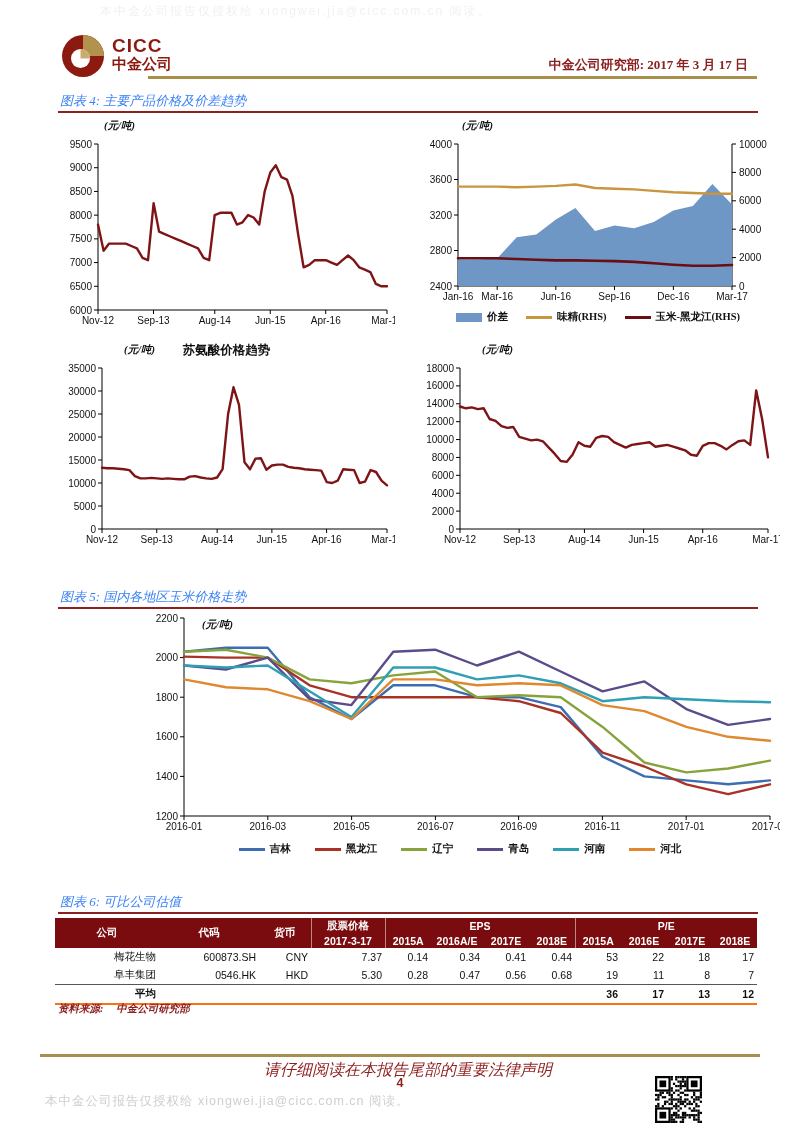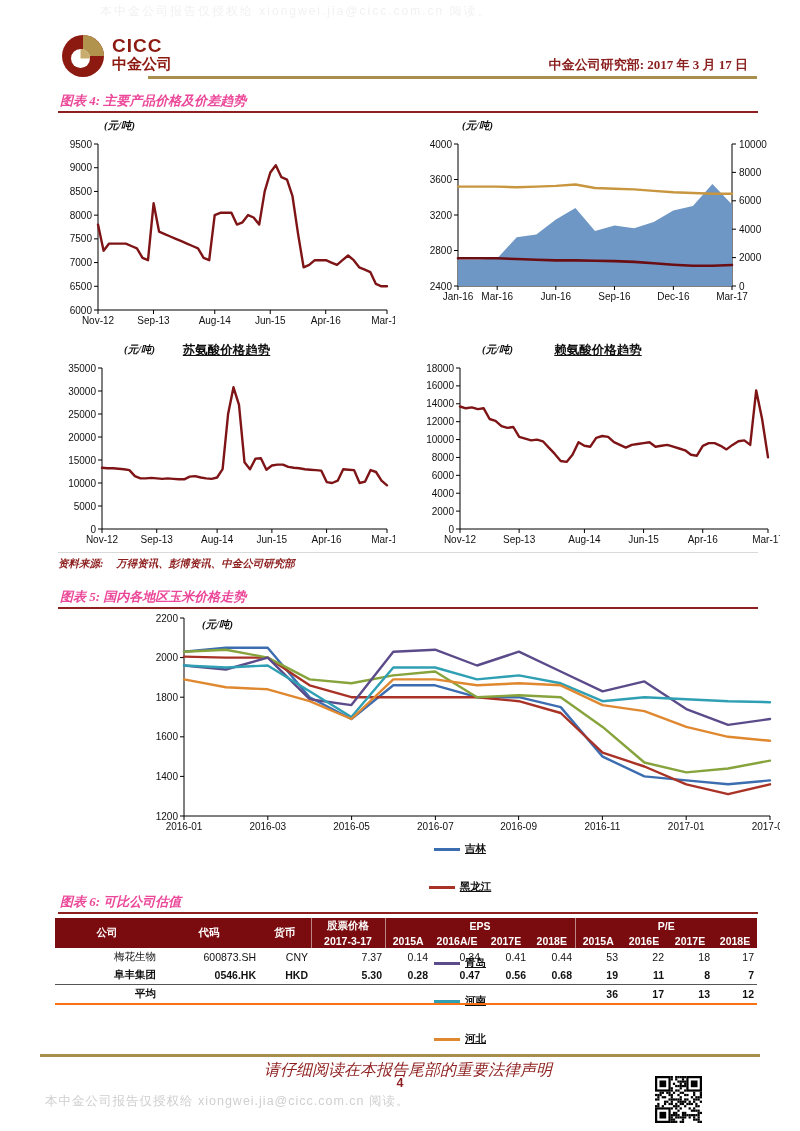--- a/index.html
+++ b/index.html
@@ -9,50 +9,50 @@
 
   
   .logo-text{position:absolute;left:112px;top:36px;color:#8C1A11;line-height:1.05;}
   .logo-text .en{font-weight:bold;font-size:19px;letter-spacing:1px;}
   .logo-text .cn{font-weight:bold;font-size:15px;}
   .hdr-right{position:absolute;right:43px;top:56px;color:#8B2020;
              font-family:"Liberation Serif","DejaVu Serif",serif;font-weight:bold;font-size:13px;}
   .gold-rule{position:absolute;background:#A98F4E;}
 
   
-  .fig-title{position:absolute;left:60px;color:#ec4899;font-family:"Liberation Serif","DejaVu Serif",serif;
-             font-style:italic;font-weight:bold;font-size:13px;}
+  .fig-title{position:absolute;left:60px;color:#3b82f6;font-family:"Liberation Serif","DejaVu Serif",serif;
+             font-style:italic;font-weight:normal;font-size:13px;}
   .fig-rule{position:absolute;left:58px;width:700px;height:2px;background:#8E1F1F;}
   .source{position:absolute;left:58px;width:700px;border-top:1px solid #d9d9d9;padding-top:4px;
           color:#8E1F1F;font-family:"Liberation Serif","DejaVu Serif",serif;font-style:italic;
           font-weight:bold;font-size:10.5px;}
   .source .lbl{margin-right:10px;}
 
   
-  .chart{position:absolute;text-decoration:underline;}
+  .chart{position:absolute;}
   .chart-head{position:relative;height:20px;}
   .chart-head .ctitle{display:block;text-align:center;font-family:"Liberation Serif","DejaVu Serif",serif;
                       font-weight:bold;font-size:12.5px;color:#111;}
   .chart-head .unit{position:absolute;left:46px;top:1px;font-family:"Liberation Serif","DejaVu Serif",serif;
                     font-style:italic;font-weight:bold;font-size:10.5px;color:#111;}
   svg text{font-family:"Liberation Sans","DejaVu Sans",sans-serif;font-size:10px;fill:#111;}
   .legend{display:flex;justify-content:center;align-items:center;gap:18px;
           font-family:"Liberation Serif","DejaVu Serif",serif;font-weight:bold;font-size:10.5px;color:#111;}
   .sw-area{width:26px;height:9px;display:inline-block;margin-right:5px;vertical-align:middle;}
   .sw-line{width:26px;height:3px;display:inline-block;margin-right:5px;vertical-align:middle;}
   .lg-item{white-space:nowrap;}
   .unit-in{position:absolute;font-family:"Liberation Serif","DejaVu Serif",serif;font-style:italic;
            font-weight:bold;font-size:10.5px;color:#111;}
 
   
   table.vt{border-collapse:collapse;width:702px;table-layout:fixed;}
   table.vt th{background:#7A0C0F;color:#fff;font-weight:bold;font-size:10.5px;padding:1px 3px;text-align:center;}
   table.vt th.gl{border-left:1px solid rgba(255,255,255,0.5);}
   table.vt td{font-size:10.5px;padding:2px 3px;text-align:right;color:#111;}
-  table.vt tr.last td{border-bottom:1px solid #555;font-weight:bold;}
+  table.vt tr.last td{border-bottom:1px solid #555;}
   table.vt tr.avg td{font-weight:bold;border-bottom:2px solid #f97316;}
 
   
   .disclaimer{position:absolute;left:8px;width:800px;text-align:center;color:#8E1F1F;
               font-family:"Liberation Serif","DejaVu Serif",serif;font-style:italic;font-weight:normal;font-size:16px;}
   .pagenum{position:absolute;left:0;width:800px;text-align:center;color:#8E1F1F;font-weight:bold;font-size:12.5px;}
   .watermark{position:absolute;left:45px;color:#cfcfcf;font-size:12.5px;letter-spacing:1px;}
   .top-watermark{position:absolute;left:100px;top:3px;color:#f1f1f1;font-size:12px;letter-spacing:2px;}
 </style>
 </head>
@@ -161,20 +161,25 @@
         <line x1="198.45399999999998" y1="148" x2="198.45399999999998" y2="152" stroke="#000" stroke-width="1"></line>
         <text x="198.45399999999998" y="162" text-anchor="middle">Sep-16</text>
         <line x1="257.36400000000003" y1="148" x2="257.36400000000003" y2="152" stroke="#000" stroke-width="1"></line>
         <text x="257.36400000000003" y="162" text-anchor="middle">Dec-16</text>
         <line x1="316" y1="148" x2="316" y2="152" stroke="#000" stroke-width="1"></line>
         <text x="316" y="162" text-anchor="middle">Mar-17</text>
         <polygon points="42,148 42.0,121.4 61.6,121.4 81.1,120.5 100.7,99.2 120.3,96.5 139.9,81.4 159.4,69.9 179.0,93.0 198.6,87.6 218.1,90.3 237.7,84.1 257.3,72.6 276.9,68.1 296.4,45.9 316.0,66.4 316,148" fill="#6E97C5"></polygon>
         <polyline points="42.0,48.6 61.6,48.6 81.1,48.6 100.7,49.3 120.3,48.6 139.9,47.9 159.4,46.5 179.0,50.0 198.6,50.7 218.1,51.4 237.7,52.9 257.3,54.3 276.9,55.0 296.4,55.7 316.0,55.7" fill="none" stroke="#C8963E" stroke-width="2.4" stroke-linejoin="round" stroke-linecap="round"></polyline>
         <polyline points="42.0,120.3 61.6,120.3 81.1,120.3 100.7,121.0 120.3,121.7 139.9,122.4 159.4,122.4 179.0,122.7 198.6,123.1 218.1,123.9 237.7,125.3 257.3,126.7 276.9,127.7 296.4,127.8 316.0,127.0" fill="none" stroke="#6B0E14" stroke-width="2.6" stroke-linejoin="round" stroke-linecap="round"></polyline>
       </svg>
+    <div class="legend">
+        <span class="lg-item"><span class="sw-area" style="background: rgb(110, 151, 197);"></span><span>价差</span></span>
+        <span class="lg-item"><span class="sw-line" style="background: rgb(200, 150, 62);"></span><span>味精(RHS)</span></span>
+        <span class="lg-item"><span class="sw-line" style="background: rgb(107, 14, 20);"></span><span>玉米-黑龙江(RHS)</span></span>
+      </div>
   </div>
 
   <div class="chart" style="left:58px;top:342px;width:337px;">
     <div class="chart-head">
       <span class="unit" style="left:66px;">(元/吨)</span>
       <span class="ctitle">苏氨酸价格趋势</span>
     </div>
     <svg width="337" height="187">
         <line x1="40" y1="167" x2="44" y2="167" stroke="#000" stroke-width="1"></line>
         <text x="38" y="170.5" text-anchor="end">0</text>
@@ -206,21 +211,20 @@
         <text x="268.58000000000004" y="181" text-anchor="middle">Apr-16</text>
         <line x1="329" y1="167" x2="329" y2="171" stroke="#000" stroke-width="1"></line>
         <text x="329" y="181" text-anchor="middle">Mar-17</text>
         <polyline points="44.0,105.8 49.5,106.3 55.0,106.3 60.4,106.7 65.9,107.2 71.4,108.1 76.9,114.1 82.4,116.4 87.8,116.4 93.3,115.9 98.8,116.4 104.3,116.9 109.8,116.4 115.3,116.9 120.7,117.3 126.2,117.3 131.7,114.6 137.2,114.1 142.7,115.5 148.1,116.4 153.6,116.9 159.1,115.5 164.6,107.2 170.1,52.0 175.5,25.3 181.0,42.8 186.5,100.3 192.0,107.2 197.5,96.6 202.9,96.2 208.4,107.7 213.9,103.5 219.4,102.6 224.9,102.6 230.3,104.9 235.8,105.8 241.3,106.3 246.8,107.2 252.3,107.7 257.8,108.1 263.2,108.6 268.7,120.1 274.2,121.0 279.7,118.7 285.2,107.2 290.6,107.7 296.1,108.1 301.6,121.0 307.1,119.6 312.6,108.1 318.0,110.0 323.5,118.7 329.0,123.3" fill="none" stroke="#7E1416" stroke-width="2.4" stroke-linejoin="round" stroke-linecap="round"></polyline>
       </svg>
   </div>
 
   <div class="chart" style="left:416px;top:342px;width:364px;">
     <div class="chart-head">
       <span class="unit" style="left:66px;">(元/吨)</span>
-      <span class="ctitle">赖氨酸价格趋势</span>
     </div>
     <svg width="364" height="187">
         <line x1="40" y1="167" x2="44" y2="167" stroke="#000" stroke-width="1"></line>
         <text x="38" y="170.5" text-anchor="end">0</text>
         <line x1="40" y1="149.11111111111111" x2="44" y2="149.11111111111111" stroke="#000" stroke-width="1"></line>
         <text x="38" y="152.61111111111111" text-anchor="end">2000</text>
         <line x1="40" y1="131.22222222222223" x2="44" y2="131.22222222222223" stroke="#000" stroke-width="1"></line>
         <text x="38" y="134.72222222222223" text-anchor="end">4000</text>
         <line x1="40" y1="113.33333333333334" x2="44" y2="113.33333333333334" stroke="#000" stroke-width="1"></line>
         <text x="38" y="116.83333333333334" text-anchor="end">6000</text>
@@ -247,24 +251,20 @@
         <line x1="227.56799999999998" y1="167" x2="227.56799999999998" y2="171" stroke="#000" stroke-width="1"></line>
         <text x="227.56799999999998" y="181" text-anchor="middle">Jun-15</text>
         <line x1="286.704" y1="167" x2="286.704" y2="171" stroke="#000" stroke-width="1"></line>
         <text x="286.704" y="181" text-anchor="middle">Apr-16</text>
         <line x1="352" y1="167" x2="352" y2="171" stroke="#000" stroke-width="1"></line>
         <text x="352" y="181" text-anchor="middle">Mar-17</text>
         <polyline points="44.0,44.5 49.9,46.3 55.8,45.4 61.8,47.1 67.7,46.3 73.6,57.0 79.5,58.8 85.5,64.1 91.4,65.9 97.3,65.0 103.2,74.9 109.2,76.7 115.1,78.4 121.0,77.6 126.9,79.3 132.8,85.6 138.8,91.9 144.7,99.0 150.6,99.9 156.5,92.8 162.5,80.2 168.4,83.8 174.3,84.7 180.2,75.8 186.2,74.0 192.1,74.9 198.0,80.2 203.9,82.9 209.8,85.6 215.8,82.9 221.7,82.0 227.6,81.1 233.5,80.2 239.5,84.7 245.4,83.8 251.3,82.9 257.2,84.7 263.2,86.5 269.1,88.3 275.0,92.8 280.9,93.7 286.8,83.8 292.8,81.1 298.7,81.1 304.6,83.8 310.5,87.4 316.5,82.9 322.4,79.3 328.3,78.4 334.2,82.9 340.2,28.4 346.1,57.0 352.0,95.4" fill="none" stroke="#7E1416" stroke-width="2.4" stroke-linejoin="round" stroke-linecap="round"></polyline>
       </svg>
   </div>
 
-  <div class="source" style="top:552px;">
-    <span class="lbl">资料来源:</span>
-    <span>万得资讯、彭博资讯、中金公司研究部</span>
-  </div>
 
   <div class="fig-title" style="top:588px;">图表 5:  国内各地区玉米价格走势</div>
   <div class="fig-rule" style="top:607px;"></div>
 
   <div class="chart" style="left:140px;top:612px;width:640px;">
     <span class="unit-in" style="left:62px;top:6px;">(元/吨)</span>
     <svg width="640" height="226">
         <line x1="40" y1="204" x2="44" y2="204" stroke="#000" stroke-width="1"></line>
         <text x="38" y="207.5" text-anchor="end">1200</text>
         <line x1="40" y1="164.4" x2="44" y2="164.4" stroke="#000" stroke-width="1"></line>
@@ -295,21 +295,21 @@
         <text x="546.202" y="218" text-anchor="middle">2017-01</text>
         <line x1="630" y1="204" x2="630" y2="208" stroke="#000" stroke-width="1"></line>
         <text x="630" y="218" text-anchor="middle">2017-03</text>
         <polyline points="44.0,39.7 85.9,35.7 127.7,35.7 169.6,85.2 211.4,107.0 253.3,73.3 295.1,73.3 337.0,85.2 378.9,85.2 420.7,95.1 462.6,144.6 504.4,164.4 546.3,168.4 588.1,172.3 630.0,168.4" fill="none" stroke="#3C6DB0" stroke-width="2.4" stroke-linejoin="round" stroke-linecap="round"></polyline>
         <polyline points="44.0,44.6 85.9,45.6 127.7,45.6 169.6,73.3 211.4,85.2 253.3,85.2 295.1,85.2 337.0,85.2 378.9,89.2 420.7,101.0 462.6,140.6 504.4,154.5 546.3,172.3 588.1,182.2 630.0,172.3" fill="none" stroke="#A93226" stroke-width="2.4" stroke-linejoin="round" stroke-linecap="round"></polyline>
         <polyline points="44.0,39.7 85.9,37.7 127.7,45.6 169.6,67.4 211.4,71.3 253.3,63.4 295.1,59.5 337.0,85.2 378.9,83.2 420.7,85.2 462.6,114.9 504.4,150.5 546.3,160.4 588.1,156.5 630.0,148.6" fill="none" stroke="#86A33C" stroke-width="2.4" stroke-linejoin="round" stroke-linecap="round"></polyline>
         <polyline points="44.0,53.5 85.9,57.5 127.7,45.6 169.6,87.2 211.4,93.1 253.3,39.7 295.1,37.7 337.0,53.5 378.9,39.7 420.7,59.5 462.6,79.3 504.4,69.4 546.3,97.1 588.1,112.9 630.0,107.0" fill="none" stroke="#5B4B8A" stroke-width="2.4" stroke-linejoin="round" stroke-linecap="round"></polyline>
         <polyline points="44.0,53.5 85.9,55.5 127.7,53.5 169.6,79.3 211.4,105.0 253.3,55.5 295.1,55.5 337.0,67.4 378.9,63.4 420.7,71.3 462.6,89.2 504.4,85.2 546.3,87.2 588.1,89.2 630.0,90.2" fill="none" stroke="#2F9FB3" stroke-width="2.4" stroke-linejoin="round" stroke-linecap="round"></polyline>
         <polyline points="44.0,67.4 85.9,75.3 127.7,77.3 169.6,89.2 211.4,107.0 253.3,67.4 295.1,67.4 337.0,73.3 378.9,71.3 420.7,73.3 462.6,93.1 504.4,99.1 546.3,114.9 588.1,124.8 630.0,128.8" fill="none" stroke="#DF8830" stroke-width="2.4" stroke-linejoin="round" stroke-linecap="round"></polyline>
       </svg>
-    <div class="legend" style="gap:24px;flex-direction:column;">
+    <div class="legend" style="gap:24px;">
         <span class="lg-item"><span class="sw-line" style="background: rgb(60, 109, 176);"></span><span>吉林</span></span>
         <span class="lg-item"><span class="sw-line" style="background: rgb(169, 50, 38);"></span><span>黑龙江</span></span>
         <span class="lg-item"><span class="sw-line" style="background: rgb(134, 163, 60);"></span><span>辽宁</span></span>
         <span class="lg-item"><span class="sw-line" style="background: rgb(91, 75, 138);"></span><span>青岛</span></span>
         <span class="lg-item"><span class="sw-line" style="background: rgb(47, 159, 179);"></span><span>河南</span></span>
         <span class="lg-item"><span class="sw-line" style="background: rgb(223, 136, 48);"></span><span>河北</span></span>
       </div>
   </div>
 
 
@@ -393,20 +393,24 @@
             <td></td>
             <td>36</td>
             <td>17</td>
             <td>13</td>
             <td>12</td>
           </tr>
         </tbody>
     </table>
   </div>
 
+  <div class="source" style="top:998px;border-top:none;">
+    <span class="lbl">资料来源:</span>
+    <span>中金公司研究部</span>
+  </div>
 
   <div class="gold-rule" style="left:40px;top:1054px;width:720px;height:2.5px;"></div>
   <div class="disclaimer" style="top:1060px;">请仔细阅读在本报告尾部的重要法律声明</div>
   <div class="pagenum" style="top:1076px;">4</div>
   <div class="watermark" style="top:1093px;">本中金公司报告仅授权给 xiongwei.jia@cicc.com.cn 阅读。</div>
   <div class="abs" style="left:655px;top:1076px;">
     <svg id="qr" width="47" height="47" viewBox="0 0 47 47">
         <rect x="15.67" y="0.00" width="2.24" height="2.24" fill="#000"></rect>
         <rect x="20.14" y="0.00" width="2.24" height="2.24" fill="#000"></rect>
         <rect x="22.38" y="0.00" width="2.24" height="2.24" fill="#000"></rect>

